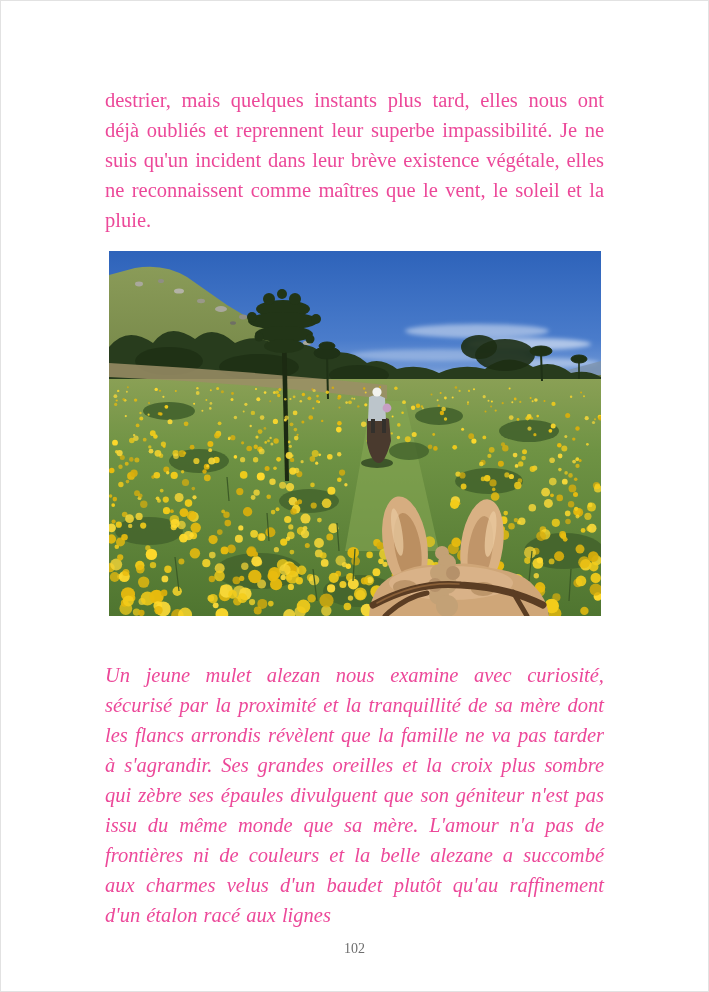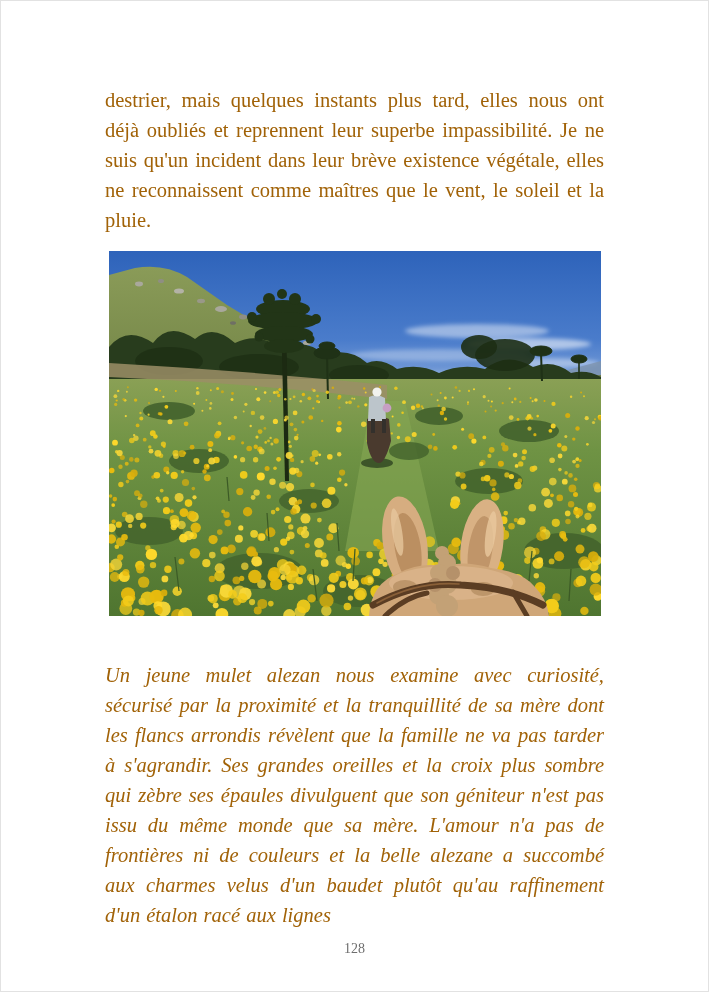--- a/index.html
+++ b/index.html
@@ -11,21 +11,21 @@
     font-family:"Liberation Serif","DejaVu Serif",serif;
     overflow:hidden;
   }
   .page{position:relative;width:100%;height:100%;}
   .para{
     position:absolute;left:104px;right:104px;
     margin:0;
     text-align:justify;
     font-size:20.5px;
     line-height:30px;
-    color:#a16207;
+    color:#ec4899;
     word-spacing:1px;
   }
   #para-top{top:84px;}
   #para-bottom{top:659px;font-style:italic;}
   figure.photo{
     position:absolute;top:250px;left:108px;
     width:492px;height:365px;margin:0;padding:0;
   }
   figure.photo svg{display:block;width:492px;height:365px;}
   .page-number{
@@ -854,14 +854,14 @@
           <path d="M276,365 Q296,346 318,342" stroke-width="5"></path>
           <path d="M404,341 L418,365" stroke-width="5"></path>
           <path d="M268,352 Q308,330 350,333" stroke-width="1.6" stroke="#8a6038"></path>
         </g>
       </g>
     </svg>
   </figure>
 
   <p class="para" id="para-bottom">Un jeune mulet alezan nous examine avec curiosité, sécurisé par la proximité et la tranquillité de sa mère dont les flancs arrondis révèlent que la famille ne va pas tarder à s'agrandir. Ses grandes oreilles et la croix plus sombre qui zèbre ses épaules divulguent que son géniteur n'est pas issu du même monde que sa mère. L'amour n'a pas de frontières ni de couleurs et la belle alezane a succombé aux charmes velus d'un baudet plutôt qu'au raffinement d'un étalon racé aux lignes</p>
 
-  <div class="page-number">128</div>
+  <div class="page-number">102</div>
 </div>
 
 </body></html>

